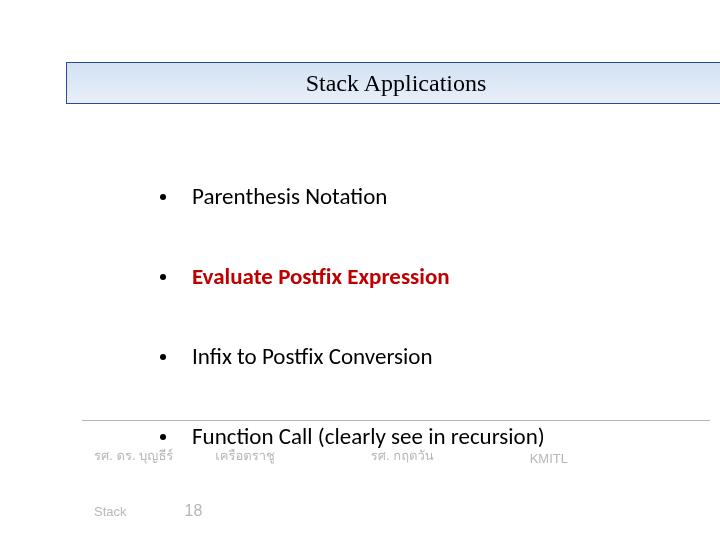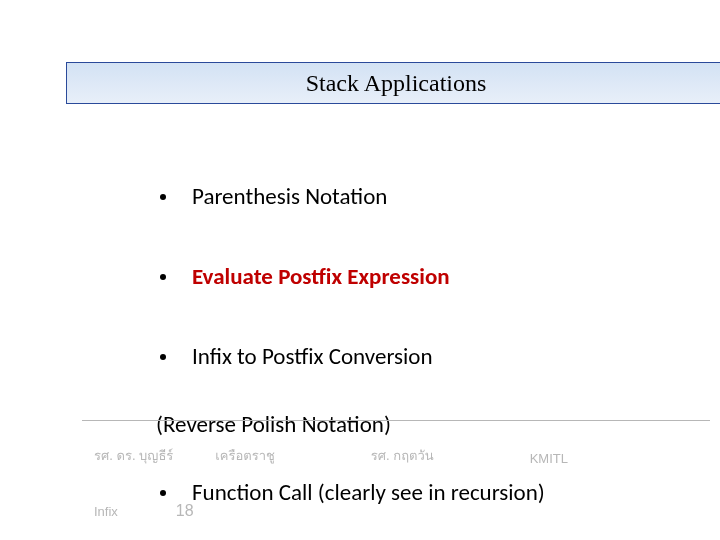--- a/index.html
+++ b/index.html
@@ -80,38 +80,37 @@
     <div class="bullet-line">
       <span class="bullet-dot"></span>
       <span class="red">Evaluate Postfix Expression</span>
     </div>
 
     <div class="bullet-line">
       <span class="bullet-dot"></span>
       <span class="normal">Infix to Postfix Conversion</span>
     </div>
 
-    <div class="sub-line">(Reverse Polish Notation)</div>
 
     <div class="bullet-line" style="margin-bottom:0;">
       <span class="bullet-dot"></span>
       <span class="normal">Function Call (clearly see in recursion)</span>
     </div>
 
   </div>
 
   <div class="footer">
     <hr class="footer-rule">
     <div class="footer-row">
       <span>รศ. ดร. บุญธีร์</span>
       <span>เครือตราชู</span>
       <span class="fspacer"></span>
       <span>รศ. กฤตวัน</span>
       <span class="fspacer"></span>
       <span>KMITL</span>
     </div>
     <div class="footer-row2">
-      <span>Infix</span>
+      <span>Stack</span>
       <span class="pagenum">18</span>
     </div>
   </div>
 
 </div>
 
 </body></html>

